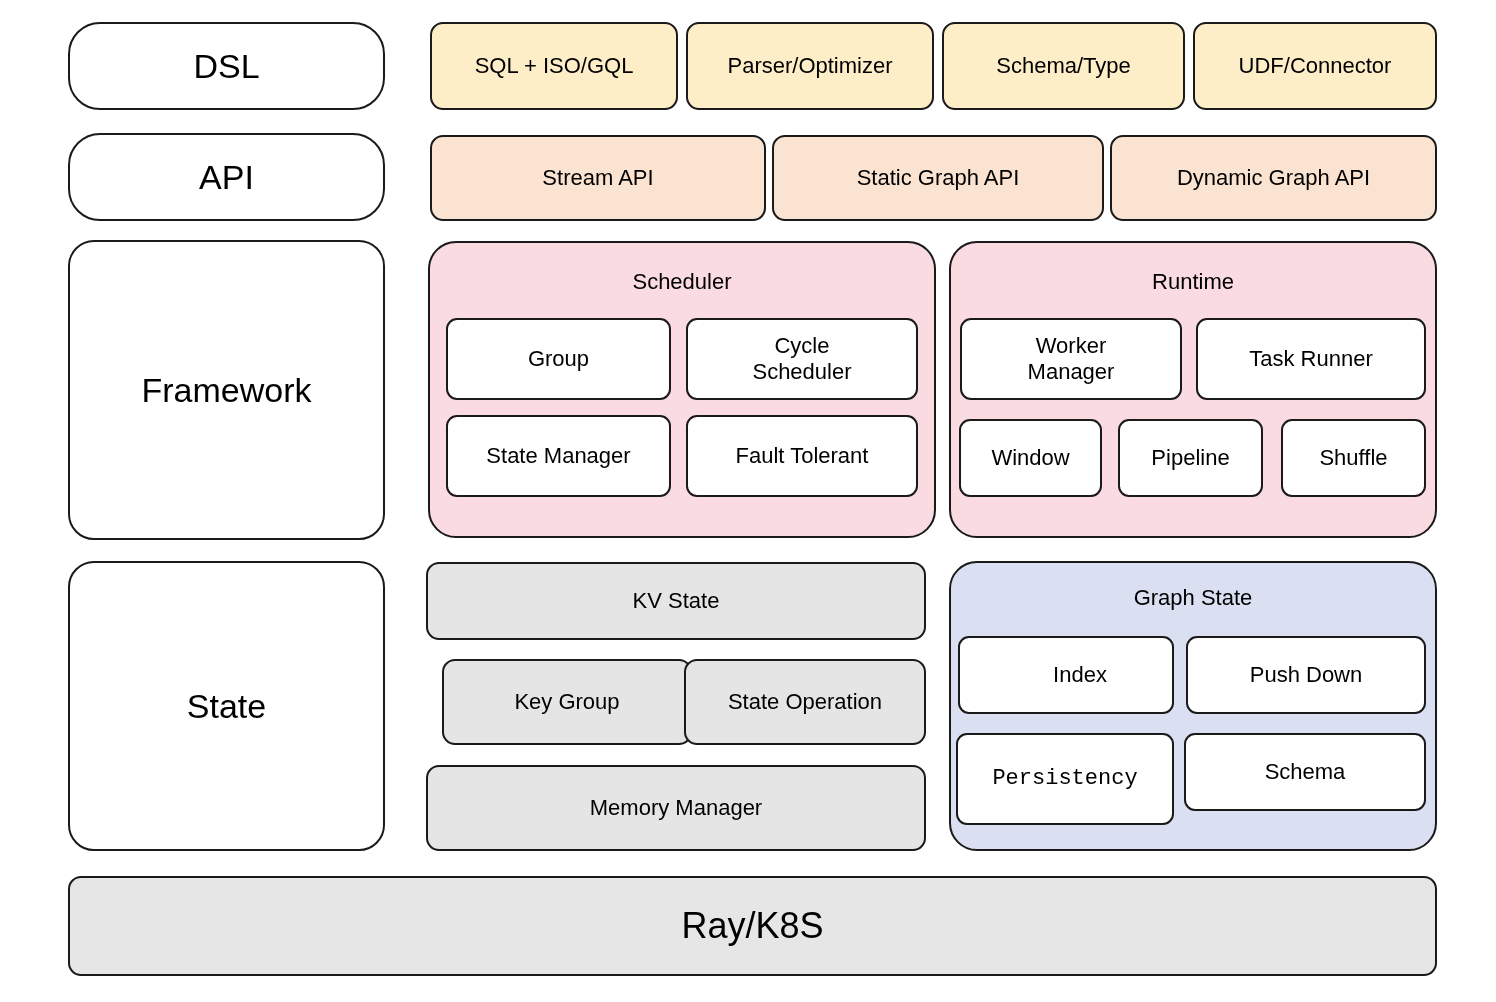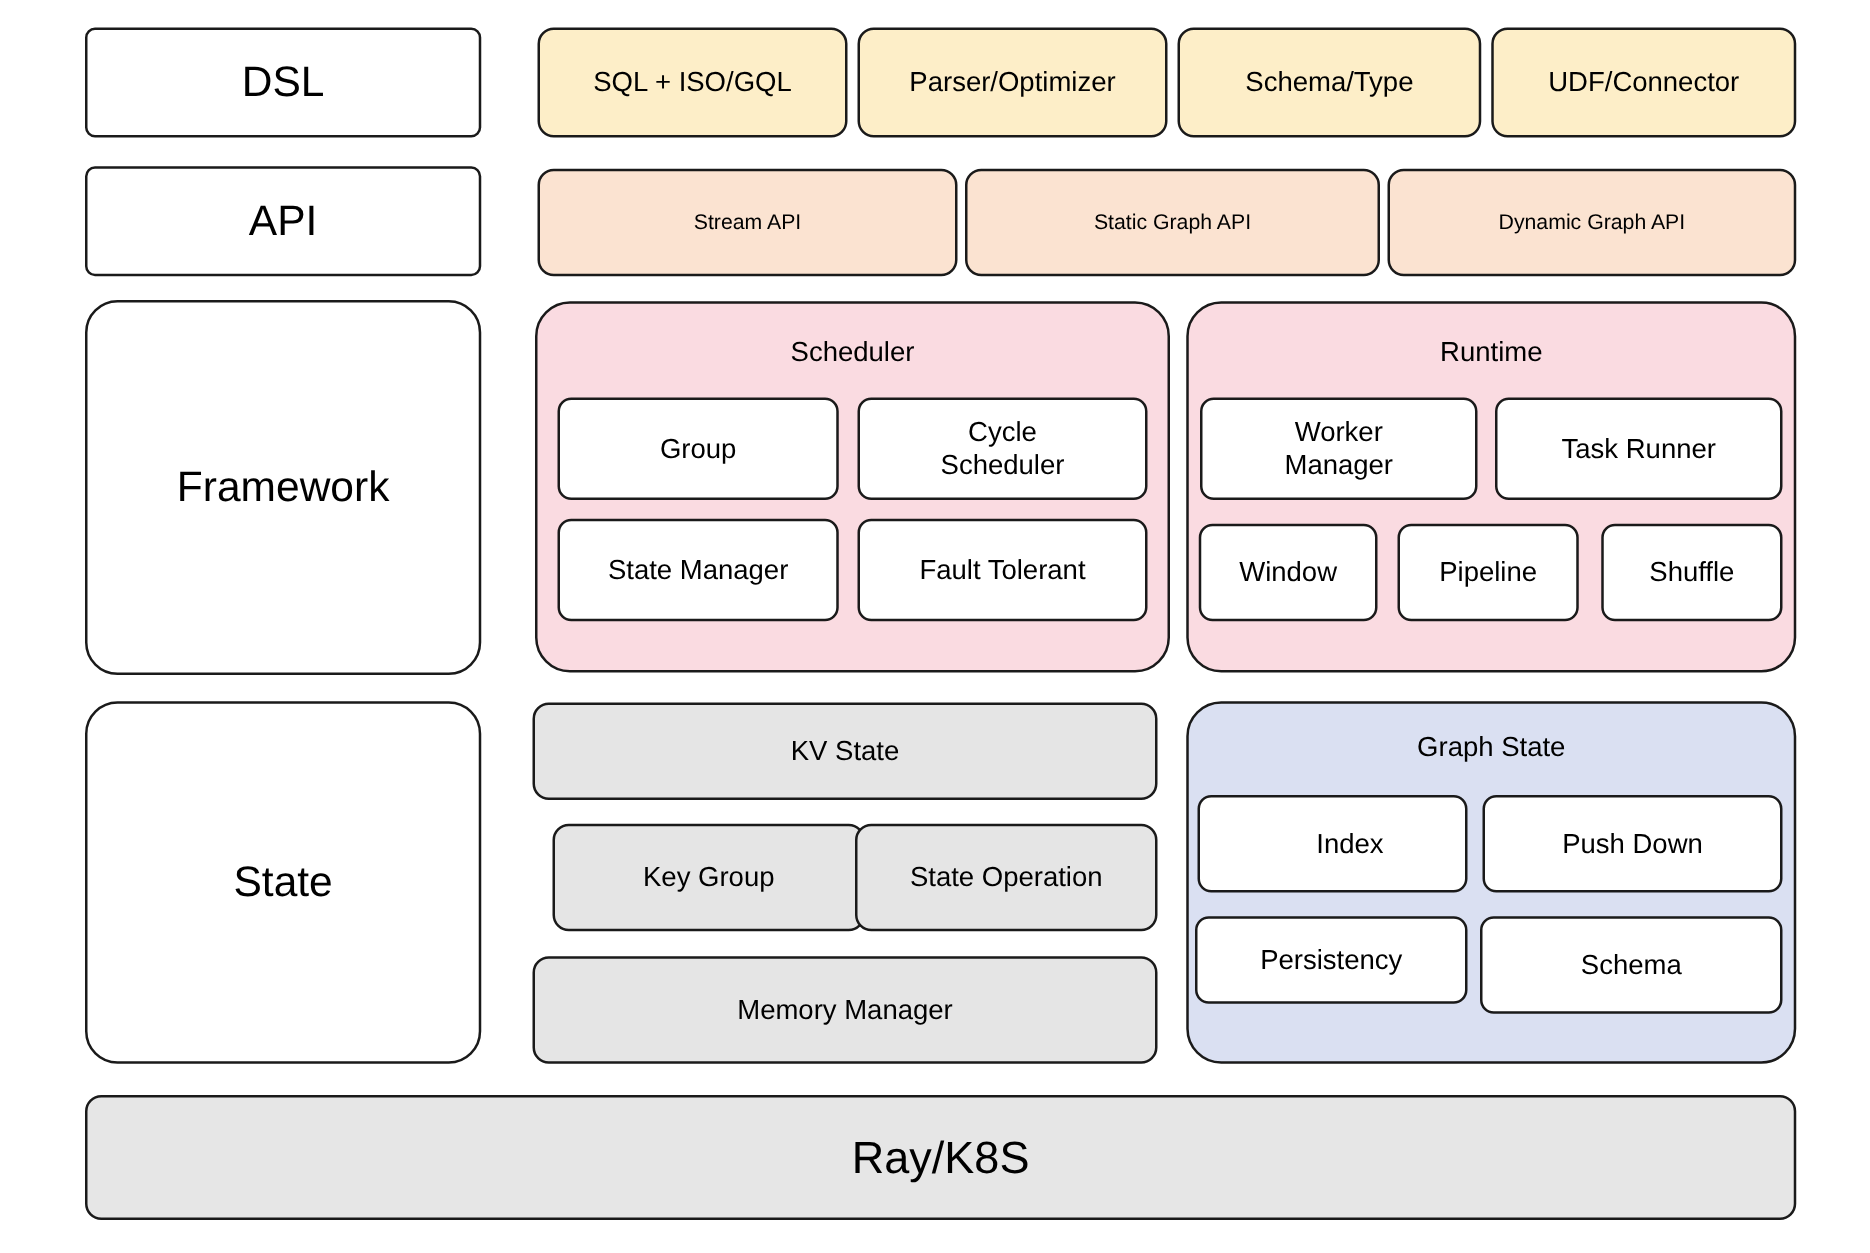--- a/index.html
+++ b/index.html
@@ -29,36 +29,36 @@
     align-items: center;
     justify-content: center;
     text-align: center;
     line-height: 1.18;
     padding: 2px 6px;
   }
   
   .layer-label {
     background: #ffffff;
     font-size: 34px;
-    border-radius: 8px;
+    border-radius: 32px;
   }
   .layer-label.big {
     border-radius: 26px;
     font-size: 34px;
   }
   
   .tile-dsl {
     background: #fdeec8;
     font-size: 22px;
     border-radius: 13px;
   }
   
   .tile-api {
     background: #fbe3d1;
-    font-size: 17px;
+    font-size: 22px;
     border-radius: 13px;
   }
   
   .group-pink {
     background: #fadbe1;
     border-radius: 28px;
     display: block;
   }
   .group-blue {
     background: #dae0f2;
@@ -188,21 +188,21 @@
 
   <div class="box group-blue" style="left:949px; top:561px; width:488px; height:290px;">
     <div class="group-title" style="top:24px;">Graph State</div>
   </div>
   <div class="box chip" style="left:958px; top:636px; width:216px; height:78px;padding-left:34px;">
     <span>Index</span>
   </div>
   <div class="box chip" style="left:1186px; top:636px; width:240px; height:78px;">
     <span>Push Down</span>
   </div>
-  <div class="box chip" style="left:956px; top:733px; width:218px; height:70px;">
+  <div class="box chip" style="left:956px; top:733px; width:218px; height:92px;font-family:Liberation Mono, monospace;">
     <span>Persistency</span>
   </div>
   <div class="box chip" style="left:1184px; top:733px; width:242px; height:78px;">
     <span>Schema</span>
   </div>
 
   <div class="box bar-bottom" style="left:68px; top:876px; width:1369px; height:100px;">
     <span>Ray/K8S</span>
   </div>
 

